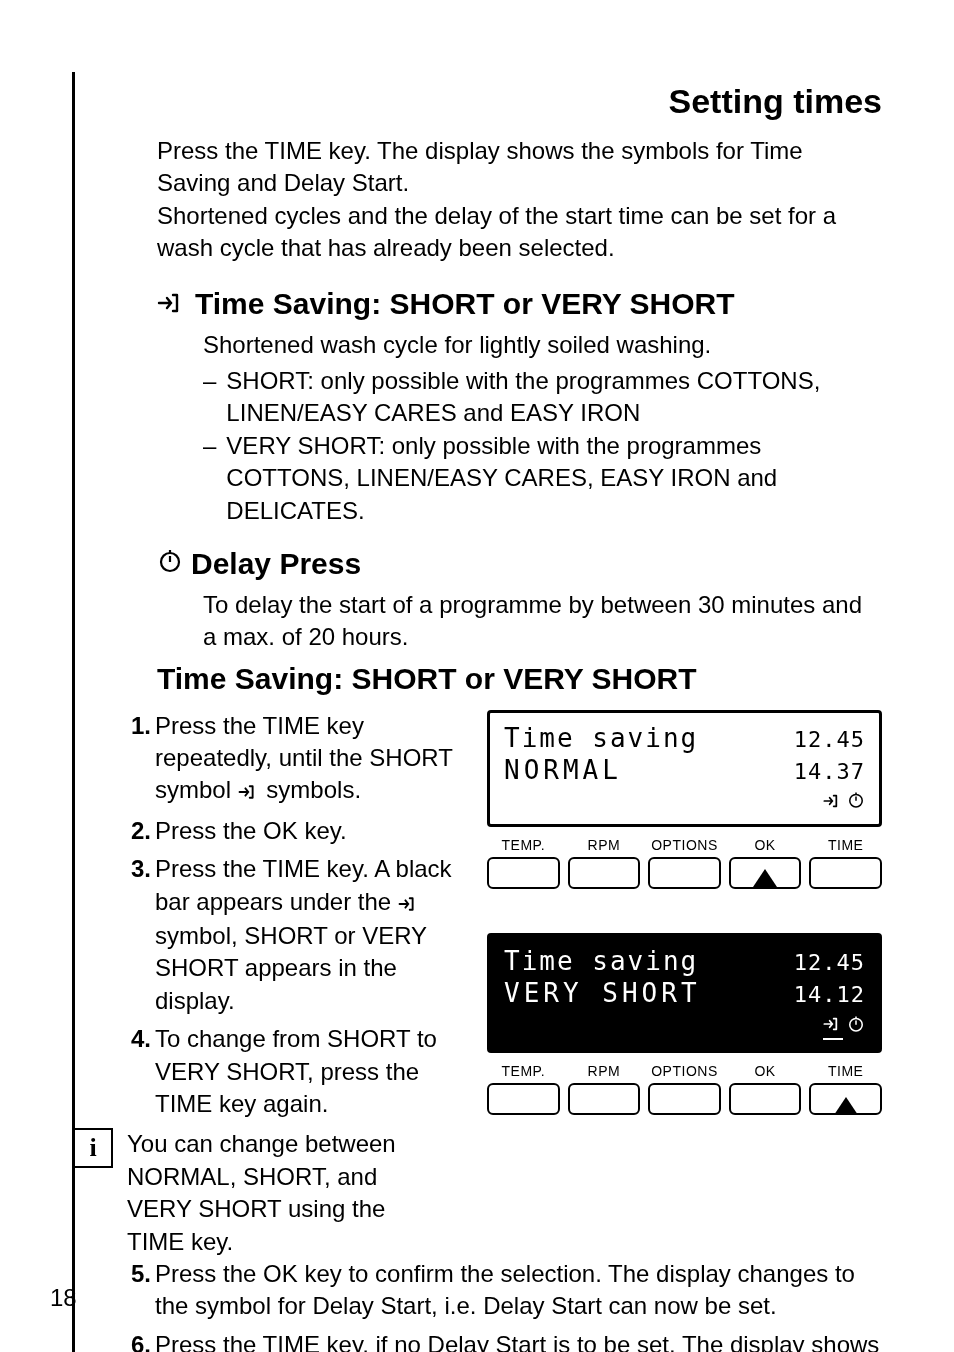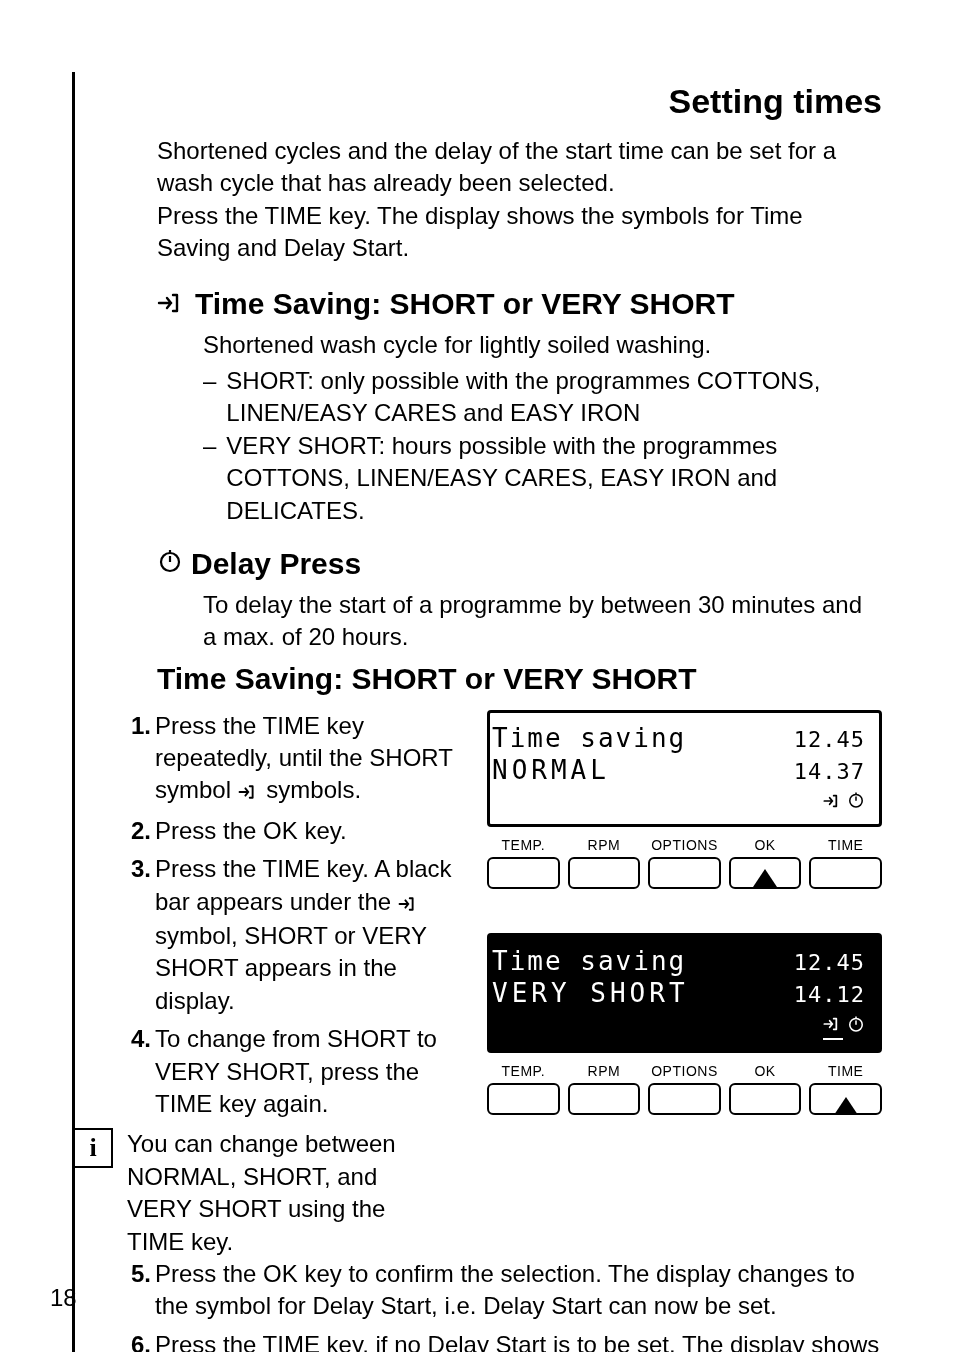--- a/index.html
+++ b/index.html
@@ -41,21 +41,21 @@
     font-family: Georgia, serif; font-size: 26px; font-weight: 700;
   }
   .info-text { font-size: 24px; line-height: 1.35; width: 300px; }
   .continued { margin-left: 30px; }
   .continued .step { margin-bottom: 6px; }
   .panel-col { flex: 1; }
   .panel { border: 0; margin-bottom: 44px; }
   .lcd {
     border: 3px solid #000;
     border-radius: 4px;
-    padding: 10px 14px 10px 2px;
+    padding: 10px 14px 10px 14px;
     font-family: monospace;
   }
   .lcd-row { display:flex; justify-content:space-between; align-items:baseline; }
   .lcd-title { font-family: monospace; letter-spacing: 2px; font-size: 26px; }
   .lcd-digits { font-family: monospace; font-size: 22px; letter-spacing: 1px; }
   .lcd-mode { font-family: monospace; letter-spacing: 4px; font-size: 26px; margin-top: 2px; }
   .lcd-icons { text-align:right; font-size: 22px; margin-top: 4px; display:flex; justify-content:flex-end; gap:4px; align-items:center; }
   .btnrow { display:flex; gap: 8px; margin-top: 10px; }
   .btncell { flex:1; text-align:center; position:relative; }
   .btncell .lbl { font-size: 14px; letter-spacing: 0.5px; margin-bottom: 4px; }
@@ -72,41 +72,41 @@
   .short-underline { display:inline-block; border-bottom: 2px solid #fff; padding-bottom:1px; }
 </style>
 </head>
 <body>
 
 <div class="outer">
 
   <h1>Setting times</h1>
 
   <div class="intro">
+    <p>Press the TIME key. The display shows the symbols for Time Saving and Delay Start.</p>
     <p>Shortened cycles and the delay of the start time can be set for a wash cycle that has already been selected.</p>
-    <p>Press the TIME key. The display shows the symbols for Time Saving and Delay Start.</p>
   </div>
 
   <div class="sec-row">
     <span class="sec-icon">
       <svg width="30" height="22" viewBox="0 0 30 22">
           <path d="M2 11 L14 11 M10 6 L14 11 L10 16 M20 3 L20 19 M16 3 L20 3 M16 19 L20 19" stroke="#000" stroke-width="2.4" fill="none" stroke-linecap="round"></path>
         </svg>
     </span>
     <h2>Time Saving: SHORT or VERY SHORT</h2>
   </div>
   <p class="sub" style="margin-bottom:4px;">Shortened wash cycle for lightly soiled washing.</p>
   <div class="dash-list" style="margin-bottom:20px;">
     <div class="dash-item">
         <span class="d">–</span>
         <span>SHORT: only possible with the programmes COTTONS, LINEN/EASY CARES and EASY IRON</span>
       </div>
     <div class="dash-item">
         <span class="d">–</span>
-        <span>VERY SHORT: hours possible with the programmes COTTONS, LINEN/EASY CARES, EASY IRON and DELICATES.</span>
+        <span>VERY SHORT: only possible with the programmes COTTONS, LINEN/EASY CARES, EASY IRON and DELICATES.</span>
       </div>
   </div>
 
   <div class="sec-row">
     <span class="sec-icon">
       <svg width="26" height="26" viewBox="0 0 26 26">
           <circle cx="13" cy="14" r="9" stroke="#000" stroke-width="2.2" fill="none"></circle>
           <path d="M13 14 L13 8" stroke="#000" stroke-width="2.2"></path>
           <path d="M13 2 L13 5" stroke="#000" stroke-width="2.2"></path>
         </svg>

